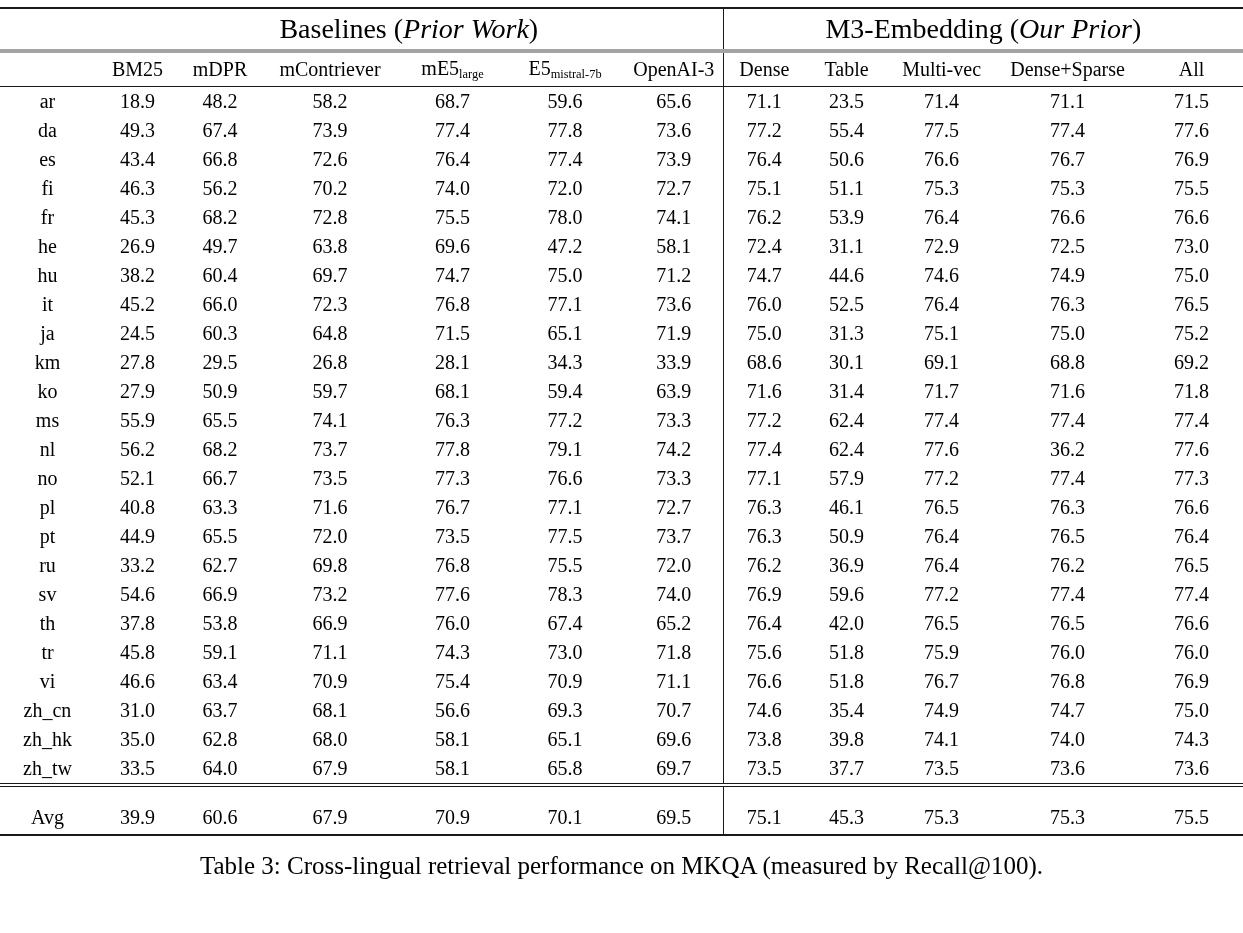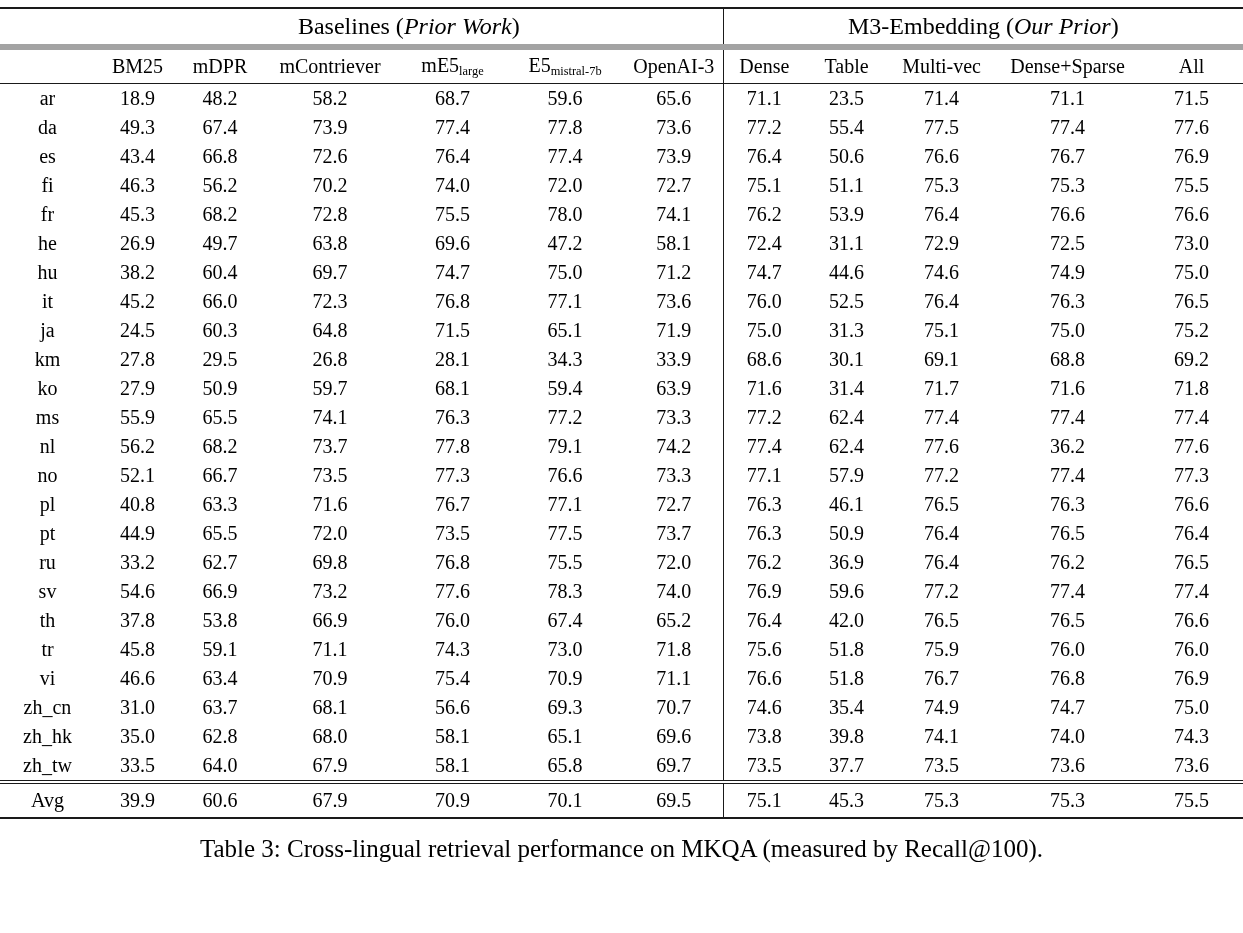--- a/index.html
+++ b/index.html
@@ -26,22 +26,22 @@
     font-size: 20px;
   }
   table.results th, table.results td {
     padding: 3px 2px;
     text-align: center;
     font-weight: normal;
     white-space: nowrap;
     overflow: hidden;
   }
   tr.group-row th {
-    border-bottom: 6px solid #a3a3a3;
-    font-size: 24px;
+    border-bottom: 4px solid #a3a3a3;
+    font-size: 28px;
     padding: 4px 2px;
   }
   tr.cols-row th {
     border-bottom: 1px solid #1a1a1a;
     padding: 4px 2px;
   }
   .divider-right { border-right: 1px solid #1a1a1a; }
   td.row-label, th.row-label {
     text-align: left;
     padding-left: 12px;
@@ -49,21 +49,21 @@
   .italic { font-style: italic; }
   .sub {
     font-size: 0.62em;
     vertical-align: -0.28em;
     letter-spacing: 0;
     text-align: right;
   }
   td.bold { font-weight: bold; }
   tr.avg-row td {
     border-top: 4px double #1a1a1a;
-    padding-top: 5px;
+    padding-top: 19px;
     padding-bottom: 5px;
   }
   .caption {
     margin-top: 16px;
     text-align: center;
     font-size: 25px;
   }
 </style>
 </head>
 <body>

